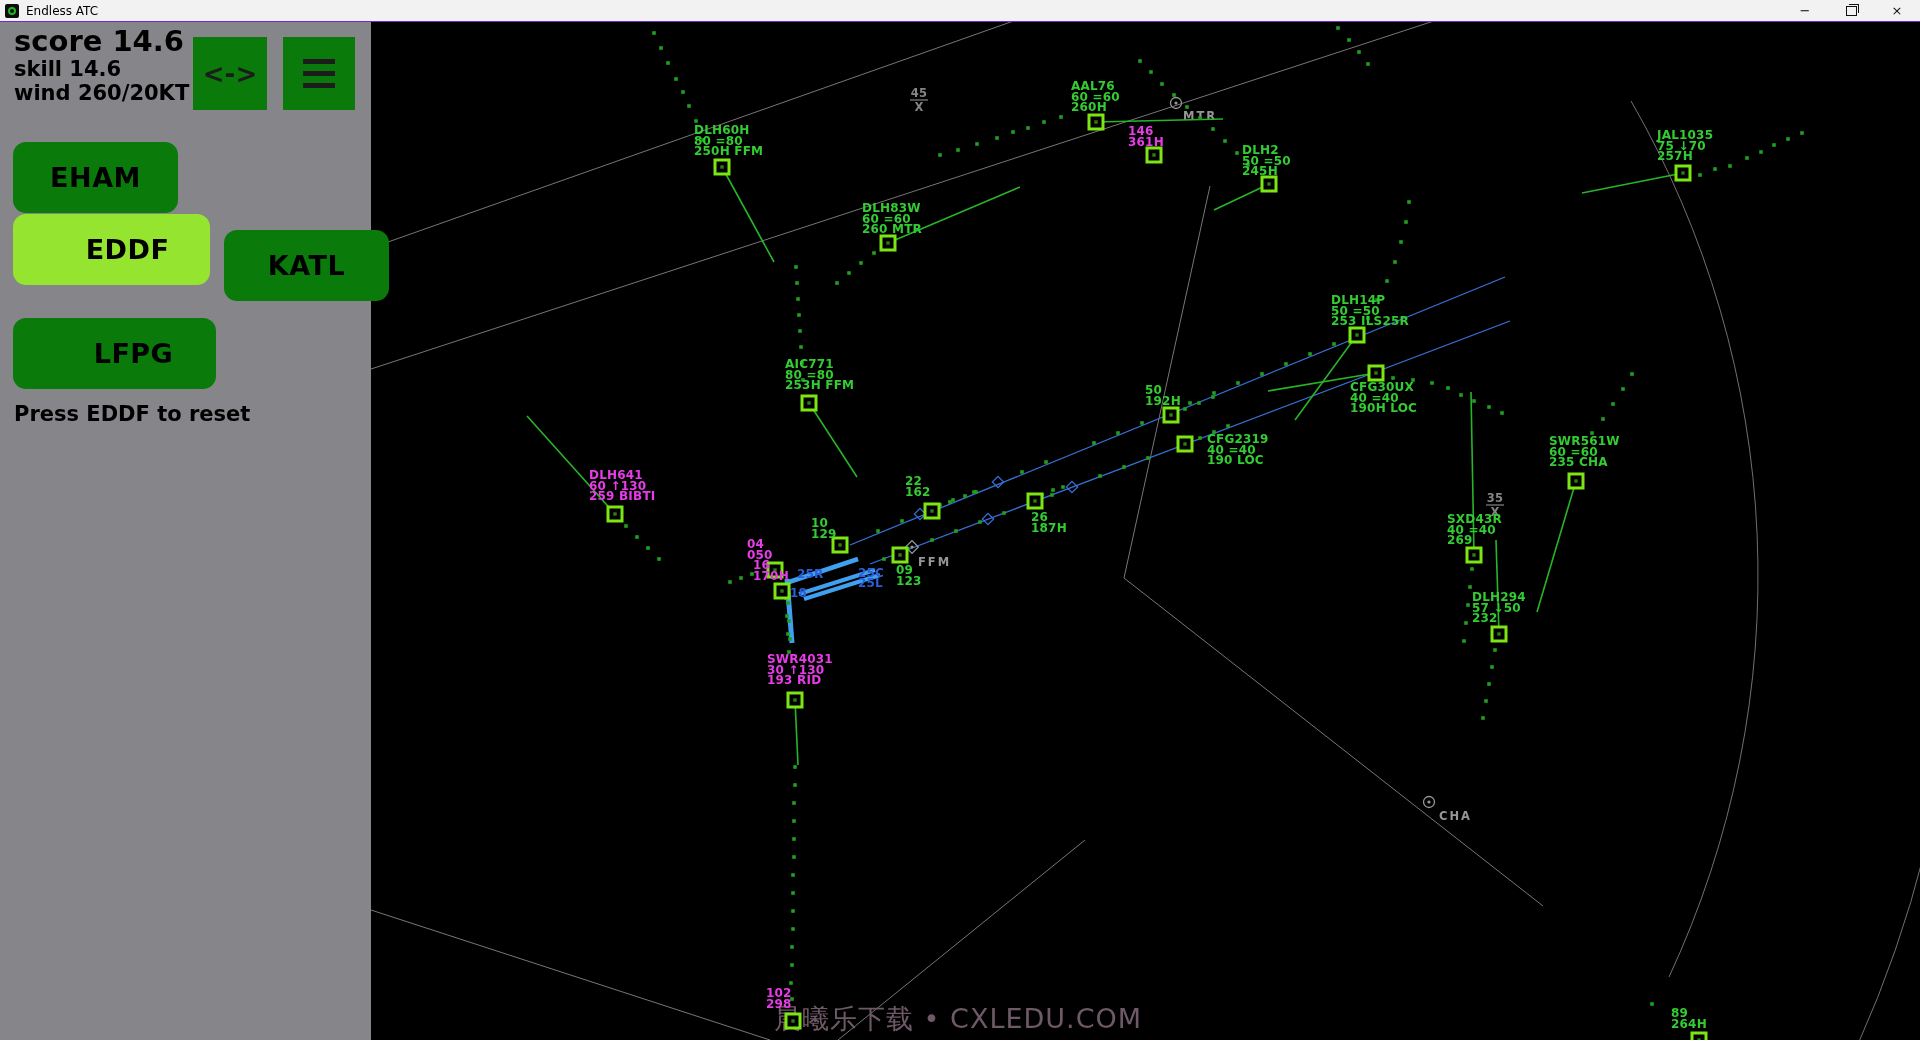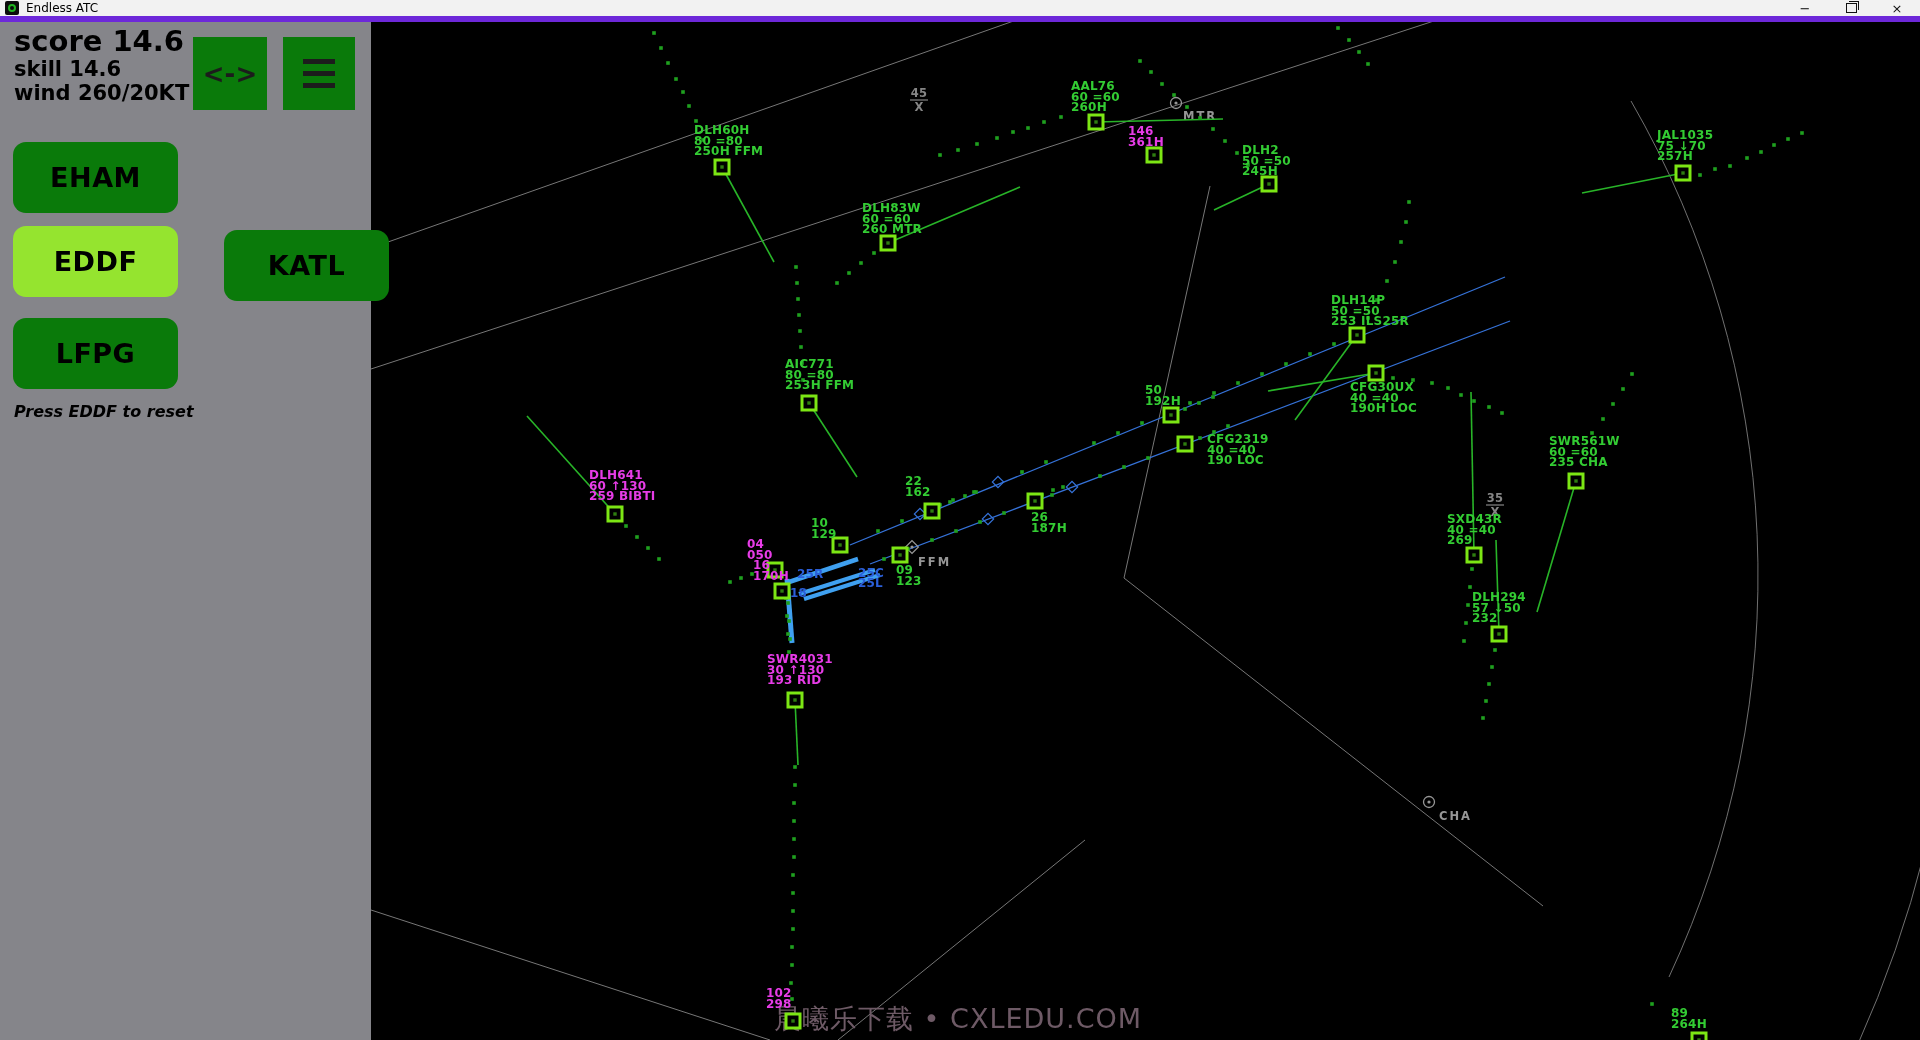--- a/index.html
+++ b/index.html
@@ -1,18 +1,18 @@
 <!DOCTYPE html>
 <html><head>
 <meta charset="utf-8">
 <style>
   html,body{margin:0;padding:0;background:#000;}
   body{width:1920px;height:1040px;overflow:hidden;position:relative;font-family:"DejaVu Sans",sans-serif;}
   
-  .titlebar{position:absolute;top:0;left:0;width:1920px;height:22px;background:#f2f2f2;display:flex;align-items:center;z-index:3;border-bottom:6px solid #6d28d9;box-sizing:border-box;}
+  .titlebar{position:absolute;top:0;left:0;width:1920px;height:22px;background:#f2f2f2;display:flex;align-items:center;z-index:3;border-bottom:1px solid #6d28d9;box-sizing:border-box;}
   .app-icon{width:14px;height:14px;margin:0 7px 0 5px;background:#0c0c0c;border-radius:2px;display:flex;align-items:center;justify-content:center;}
   .app-icon i{display:block;width:8px;height:8px;border:2px solid #21b421;border-radius:50%;box-sizing:border-box;}
   .title-text{font-size:12px;color:#000;}
   .win-btns{margin-left:auto;display:flex;height:22px;}
   .win-btn{width:46px;height:22px;display:flex;align-items:center;justify-content:center;font-size:13px;color:#111;}
   .restore-box{width:9px;height:8px;border:1px solid #111;position:relative;background:#f2f2f2;}
   .restore-box:before{content:"";position:absolute;left:2px;top:-3px;width:9px;height:8px;border:1px solid #111;border-bottom:none;border-left:none;}
   
   #radar{position:absolute;top:22px;left:0;background:#000;z-index:1;}
   
@@ -20,23 +20,23 @@
   .score{font-size:29px;font-weight:bold;margin:3px 16px 0 14px;line-height:32px;}
   .skill{font-size:21px;font-weight:bold;margin-left:14px;line-height:24px;}
   .wind{font-size:21px;font-weight:bold;margin-left:14px;line-height:24px;}
   .btn{position:absolute;background:#0a7a0a;color:#000;font-weight:bold;display:flex;align-items:center;justify-content:center;cursor:default;}
   .btn.active{background:#95e42f;}
   .swap-btn{left:193px;top:15px;width:74px;height:73px;font-size:26px;color:#1c1c1c;}
   .menu-btn{left:283px;top:15px;width:72px;height:73px;flex-direction:column;}
   .menu-btn .bar{width:32px;height:5px;background:#1c1c1c;margin:3.5px 0;}
   .airport{width:165px;height:71px;font-size:27px;letter-spacing:0.5px;border-radius:13px;}
   #ap0{left:13px;top:120px;} #ap1{left:194px;top:120px;}
-  #ap2{left:13px;top:204px;} #ap3{left:194px;top:208px;margin-left:30px;}
-  #ap4{left:13px;top:296px;} #ap5{left:194px;top:296px;}
-  .reset-hint{position:absolute;left:14px;top:380px;font-size:16px;font-weight:bold;font-style:italic;}
+  #ap2{left:13px;top:192px;padding-left:32px;} #ap3{left:194px;top:208px;margin-left:30px;}
+  #ap4{left:13px;top:296px;padding-left:38px;} #ap5{left:194px;top:296px;}
+  .reset-hint{position:absolute;left:14px;top:380px;font-size:21px;font-weight:bold;}
 </style>
 </head>
 <body>
 
 <div class="titlebar">
   <span class="app-icon">
       <i></i>
     </span>
   <span class="title-text">Endless ATC</span>
   <div class="win-btns">

